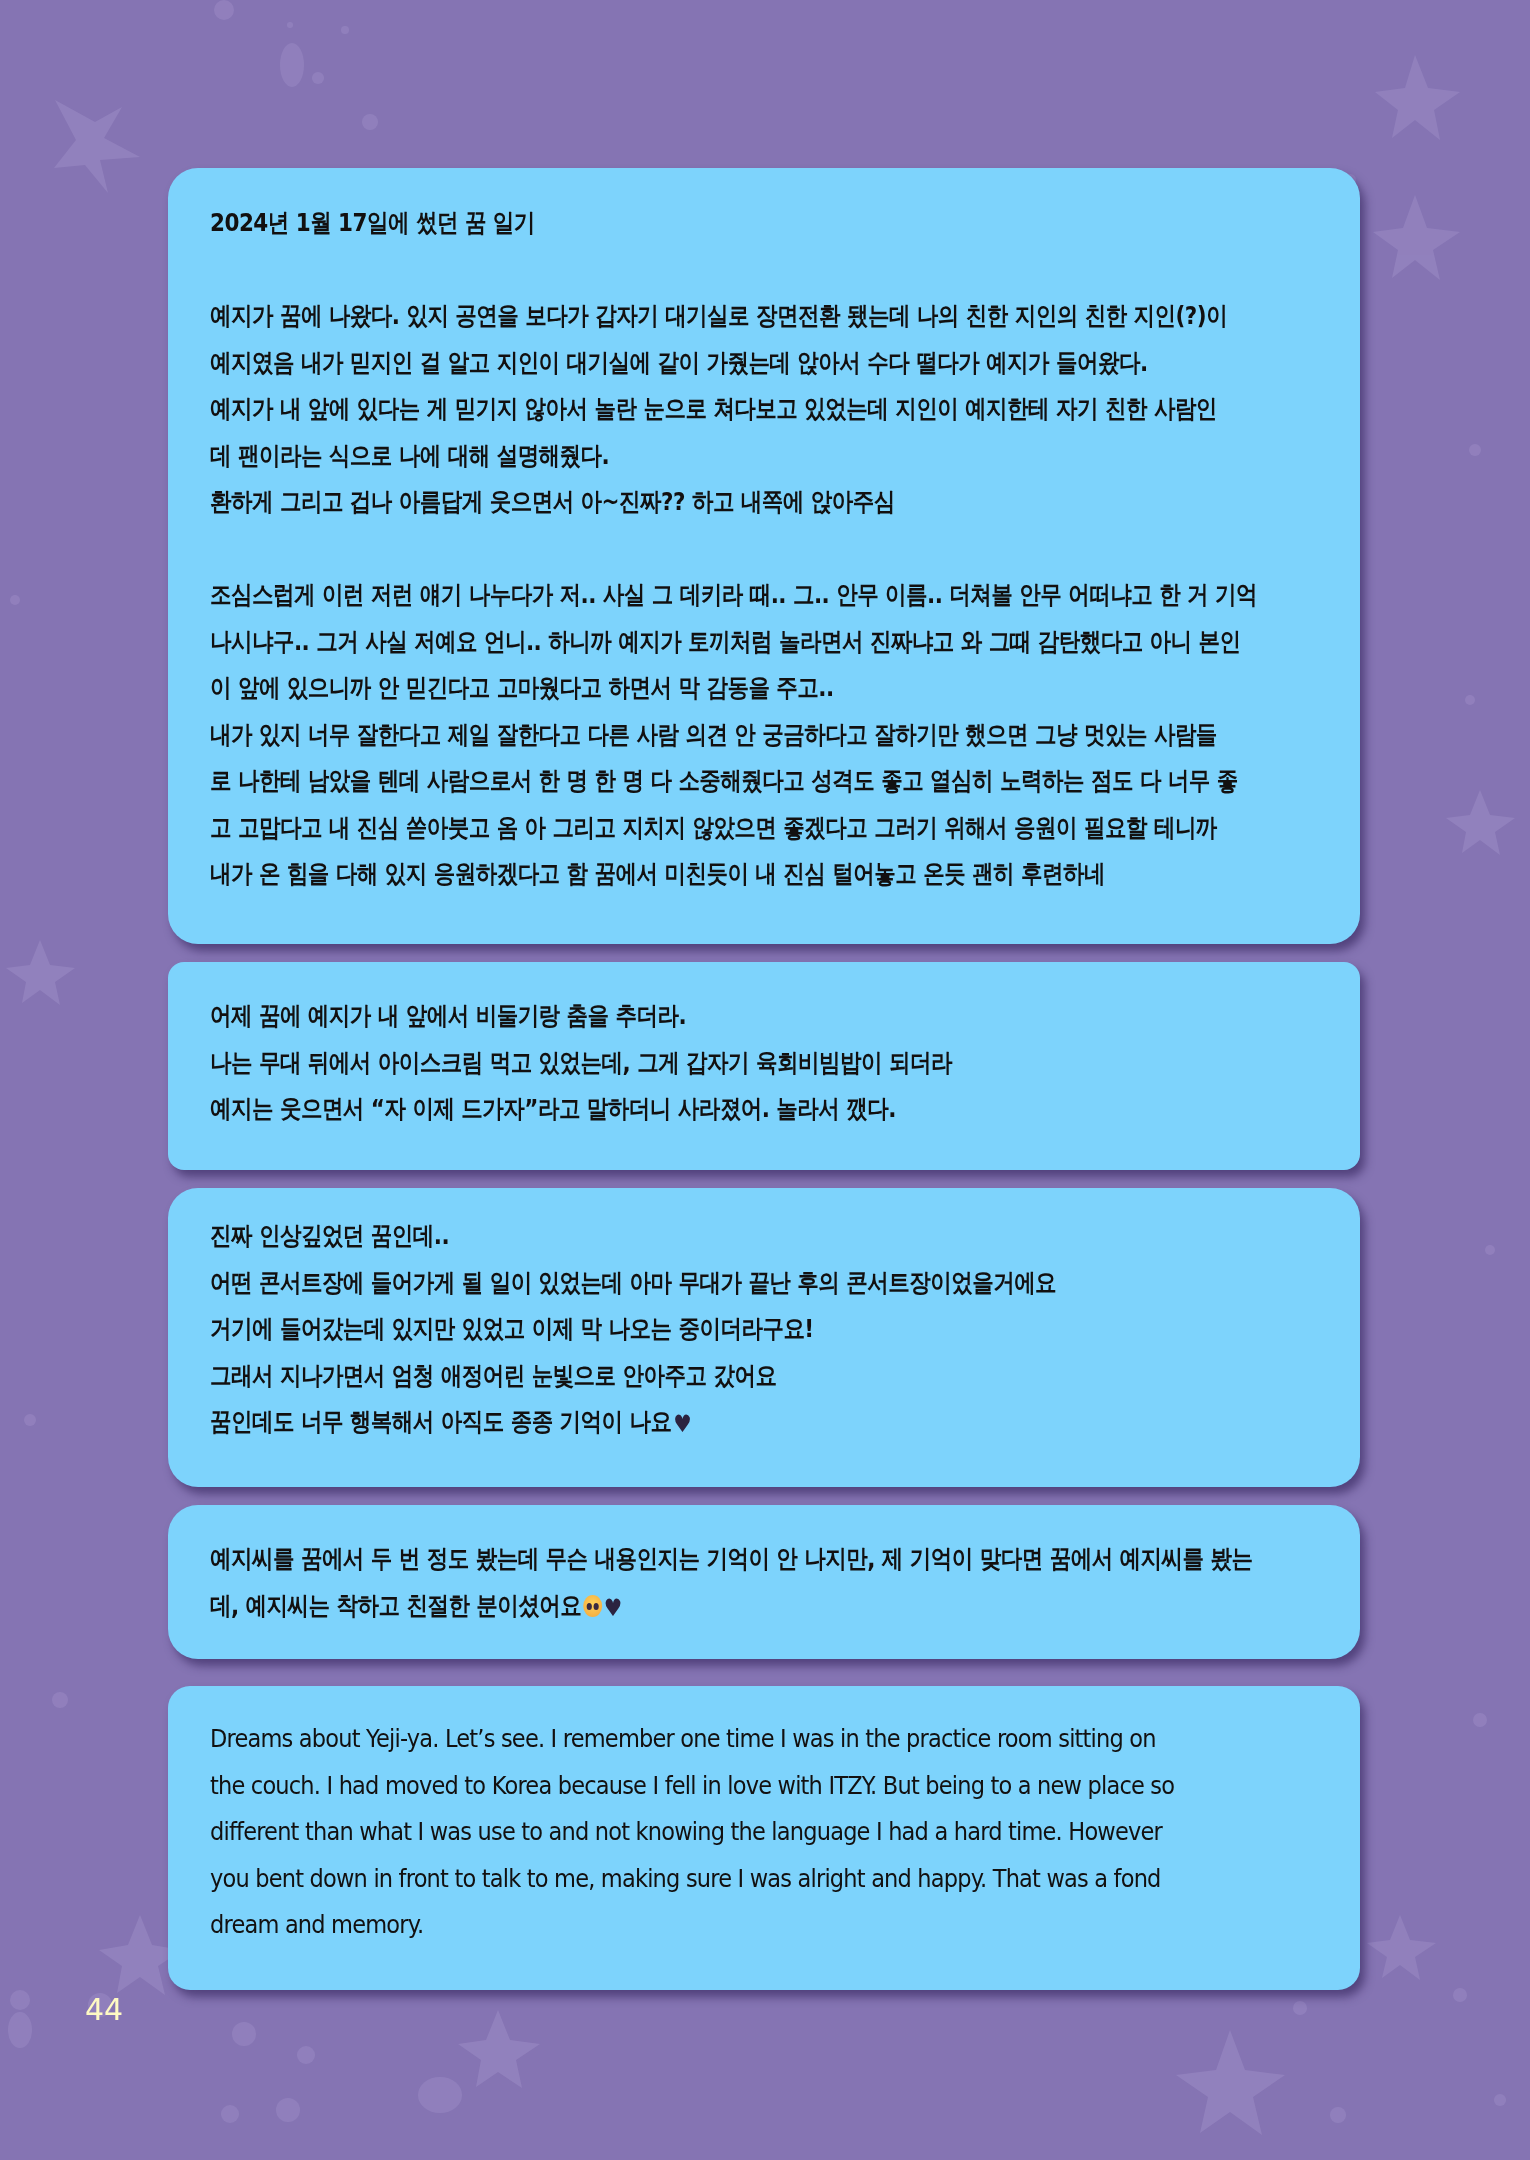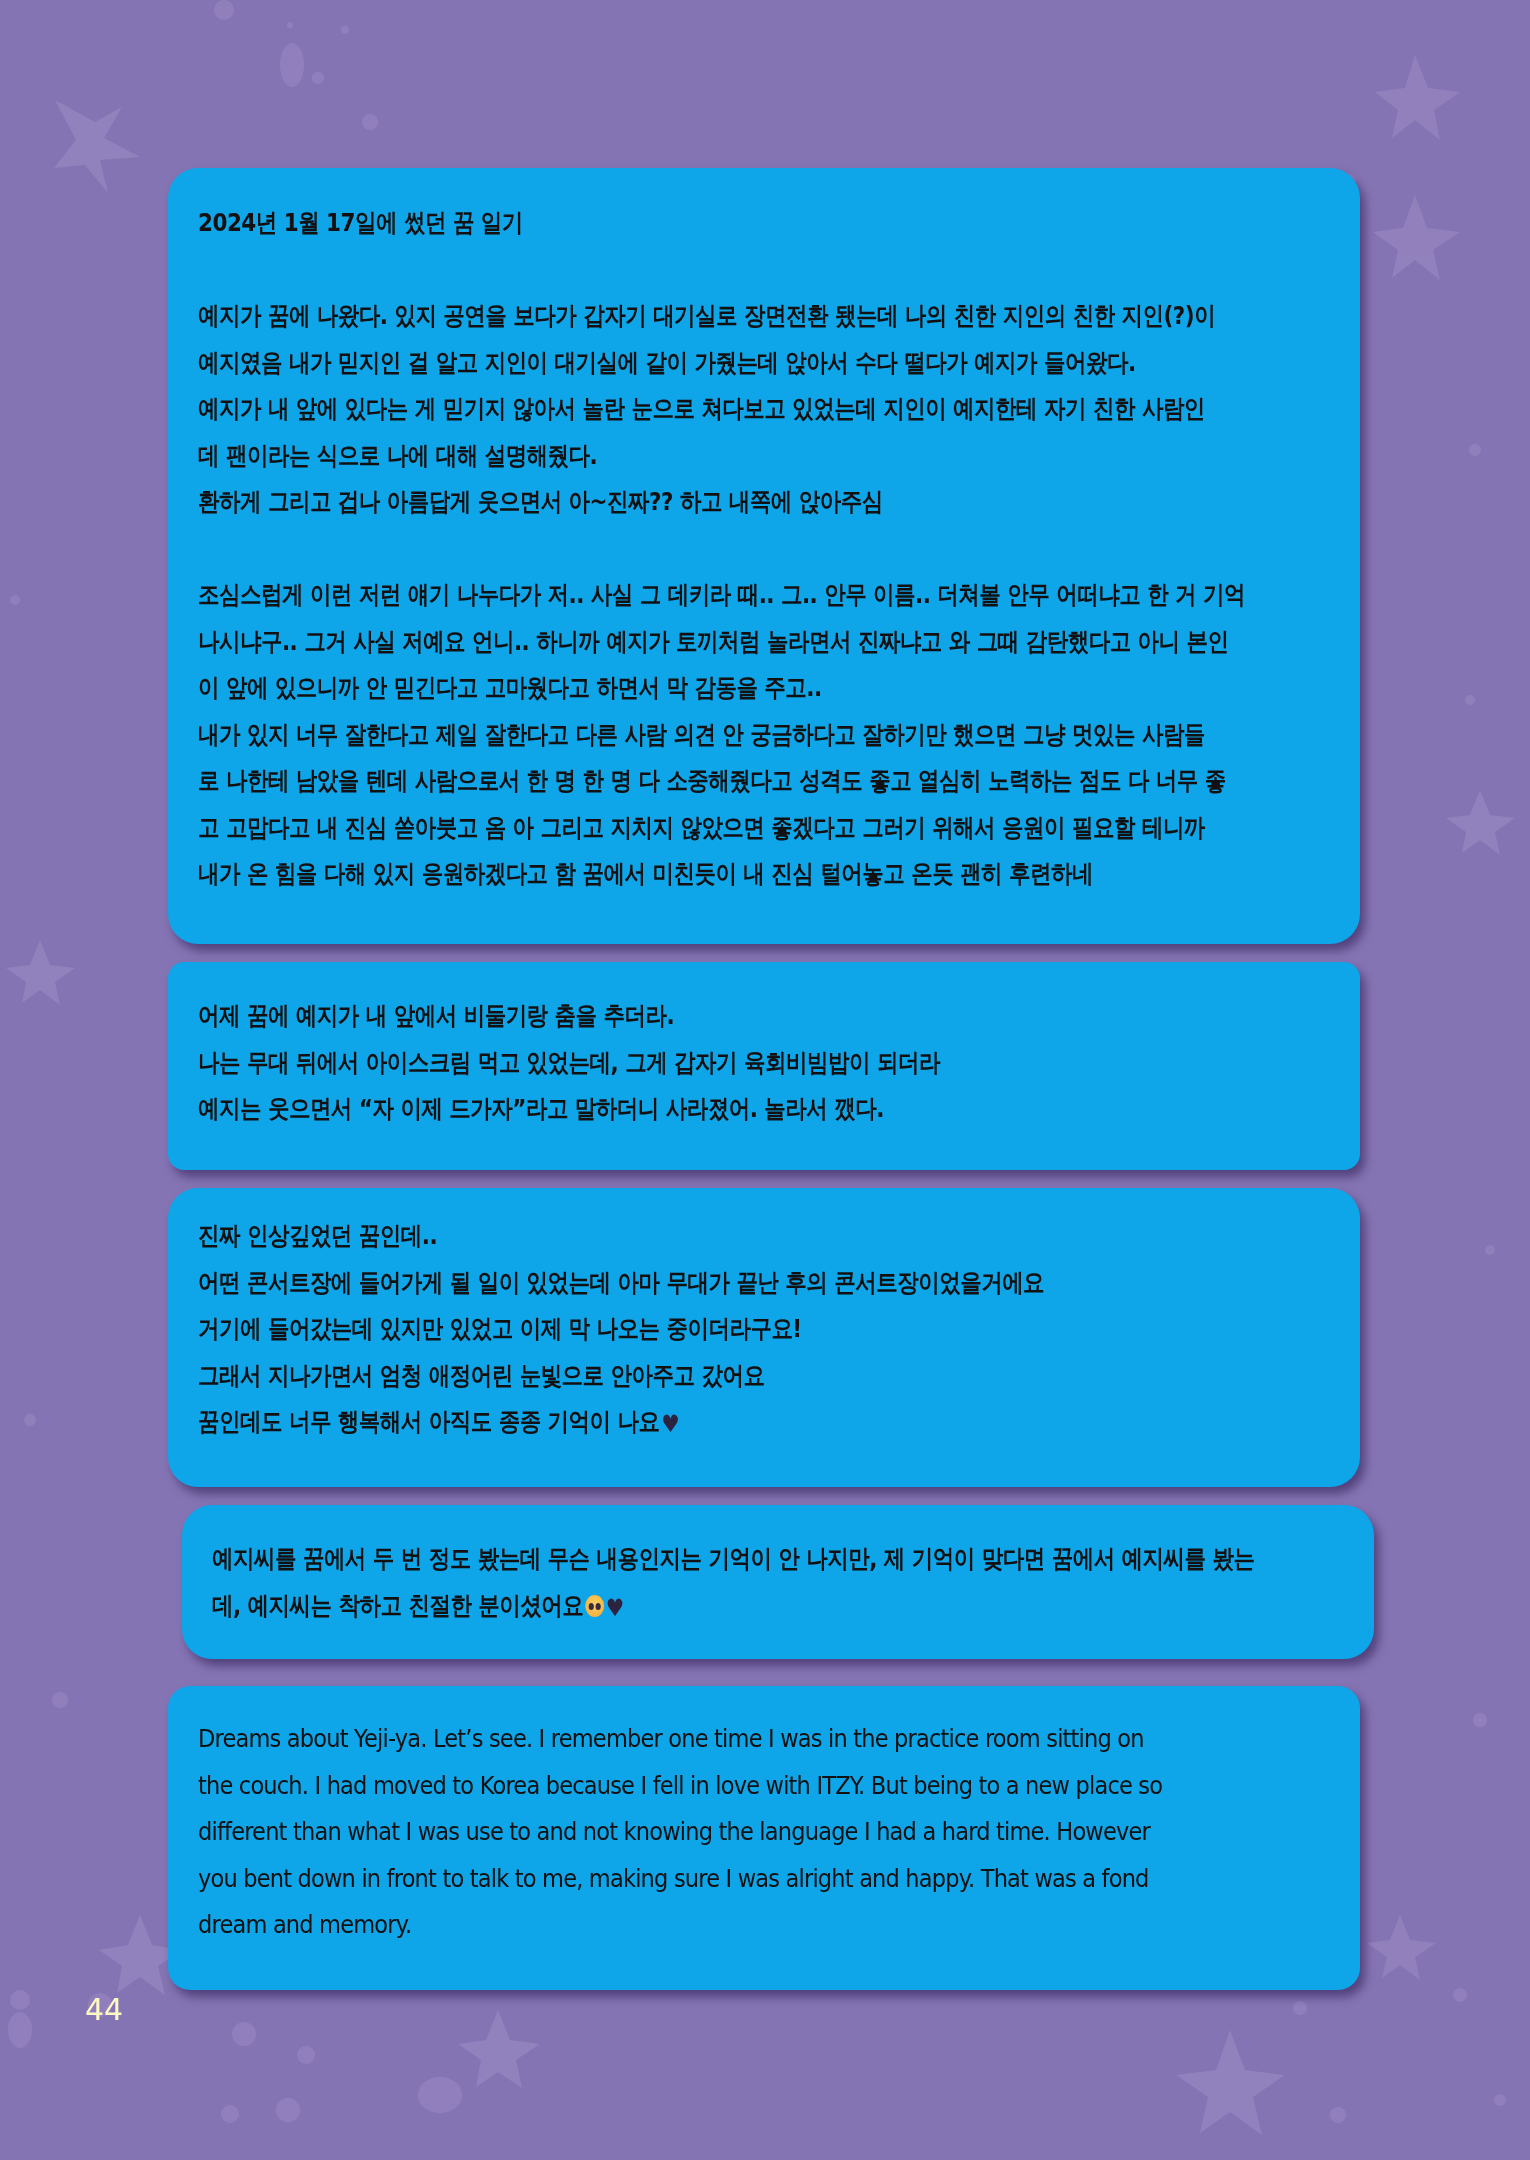--- a/index.html
+++ b/index.html
@@ -4,23 +4,23 @@
 <style>
   html, body { margin: 0; padding: 0; }
   body {
     width: 1530px; height: 2160px; position: relative; overflow: hidden;
     background: #8574b3;
     font-family: "DejaVu Sans", "Liberation Sans", sans-serif;
   }
   .bg-deco { position: absolute; inset: 0; pointer-events: none; }
   .card {
     position: absolute; left: 168px; width: 1192px;
-    background: #0ea5e9; border-radius: 30px;
+    background: #7dd3fc; border-radius: 30px;
     box-shadow: 5px 7px 10px rgba(40, 25, 80, 0.55);
-    box-sizing: border-box; padding: 0 40px 0 30px;
+    box-sizing: border-box; padding: 0 40px 0 42px;
   }
   .line {
     font-size: 25px; line-height: 46.5px; color: #121010;
     white-space: nowrap; letter-spacing: -0.6px;
     transform-origin: left center;
   }
   .ko { font-weight: bold; transform: scaleX(0.86); }
   .en { font-weight: normal; transform: scaleX(0.90); letter-spacing: -0.9px; }
   .blank { height: 46.5px; }
   .page-number {
@@ -115,21 +115,21 @@
 <div class="card" style="top:1188px; height:299px; padding-top:25px;">
   <div class="line ko">진짜 인상깊었던 꿈인데..</div>
   <div class="line ko">어떤 콘서트장에 들어가게 될 일이 있었는데 아마 무대가 끝난 후의 콘서트장이었을거에요</div>
   <div class="line ko">거기에 들어갔는데 있지만 있었고 이제 막 나오는 중이더라구요!</div>
   <div class="line ko">그래서 지나가면서 엄청 애정어린 눈빛으로 안아주고 갔어요</div>
   <div class="line ko">
     <span>꿈인데도 너무 행복해서 아직도 종종 기억이 나요</span><span class="emoji-heart">♥</span>
   </div>
 </div>
 
-<div class="card" style="top:1505px; height:154px; padding-top:31px;margin-left:14px;">
+<div class="card" style="top:1505px; height:154px; padding-top:31px;">
   <div class="line ko">예지씨를 꿈에서 두 번 정도 봤는데 무슨 내용인지는 기억이 안 나지만, 제 기억이 맞다면 꿈에서 예지씨를 봤는</div>
   <div class="line ko">
     <span>데, 예지씨는 착하고 친절한 분이셨어요</span><span class="emoji-face"></span><span class="emoji-heart">♥</span>
   </div>
 </div>
 
 <div class="card" style="top:1686px; height:304px; padding-top:30px;border-radius:22px;">
   <div class="line en">Dreams about Yeji-ya. Let’s see. I remember one time I was in the practice room sitting on</div>
   <div class="line en">the couch. I had moved to Korea because I fell in love with ITZY. But being to a new place so</div>
   <div class="line en">different than what I was use to and not knowing the language I had a hard time. However</div>

